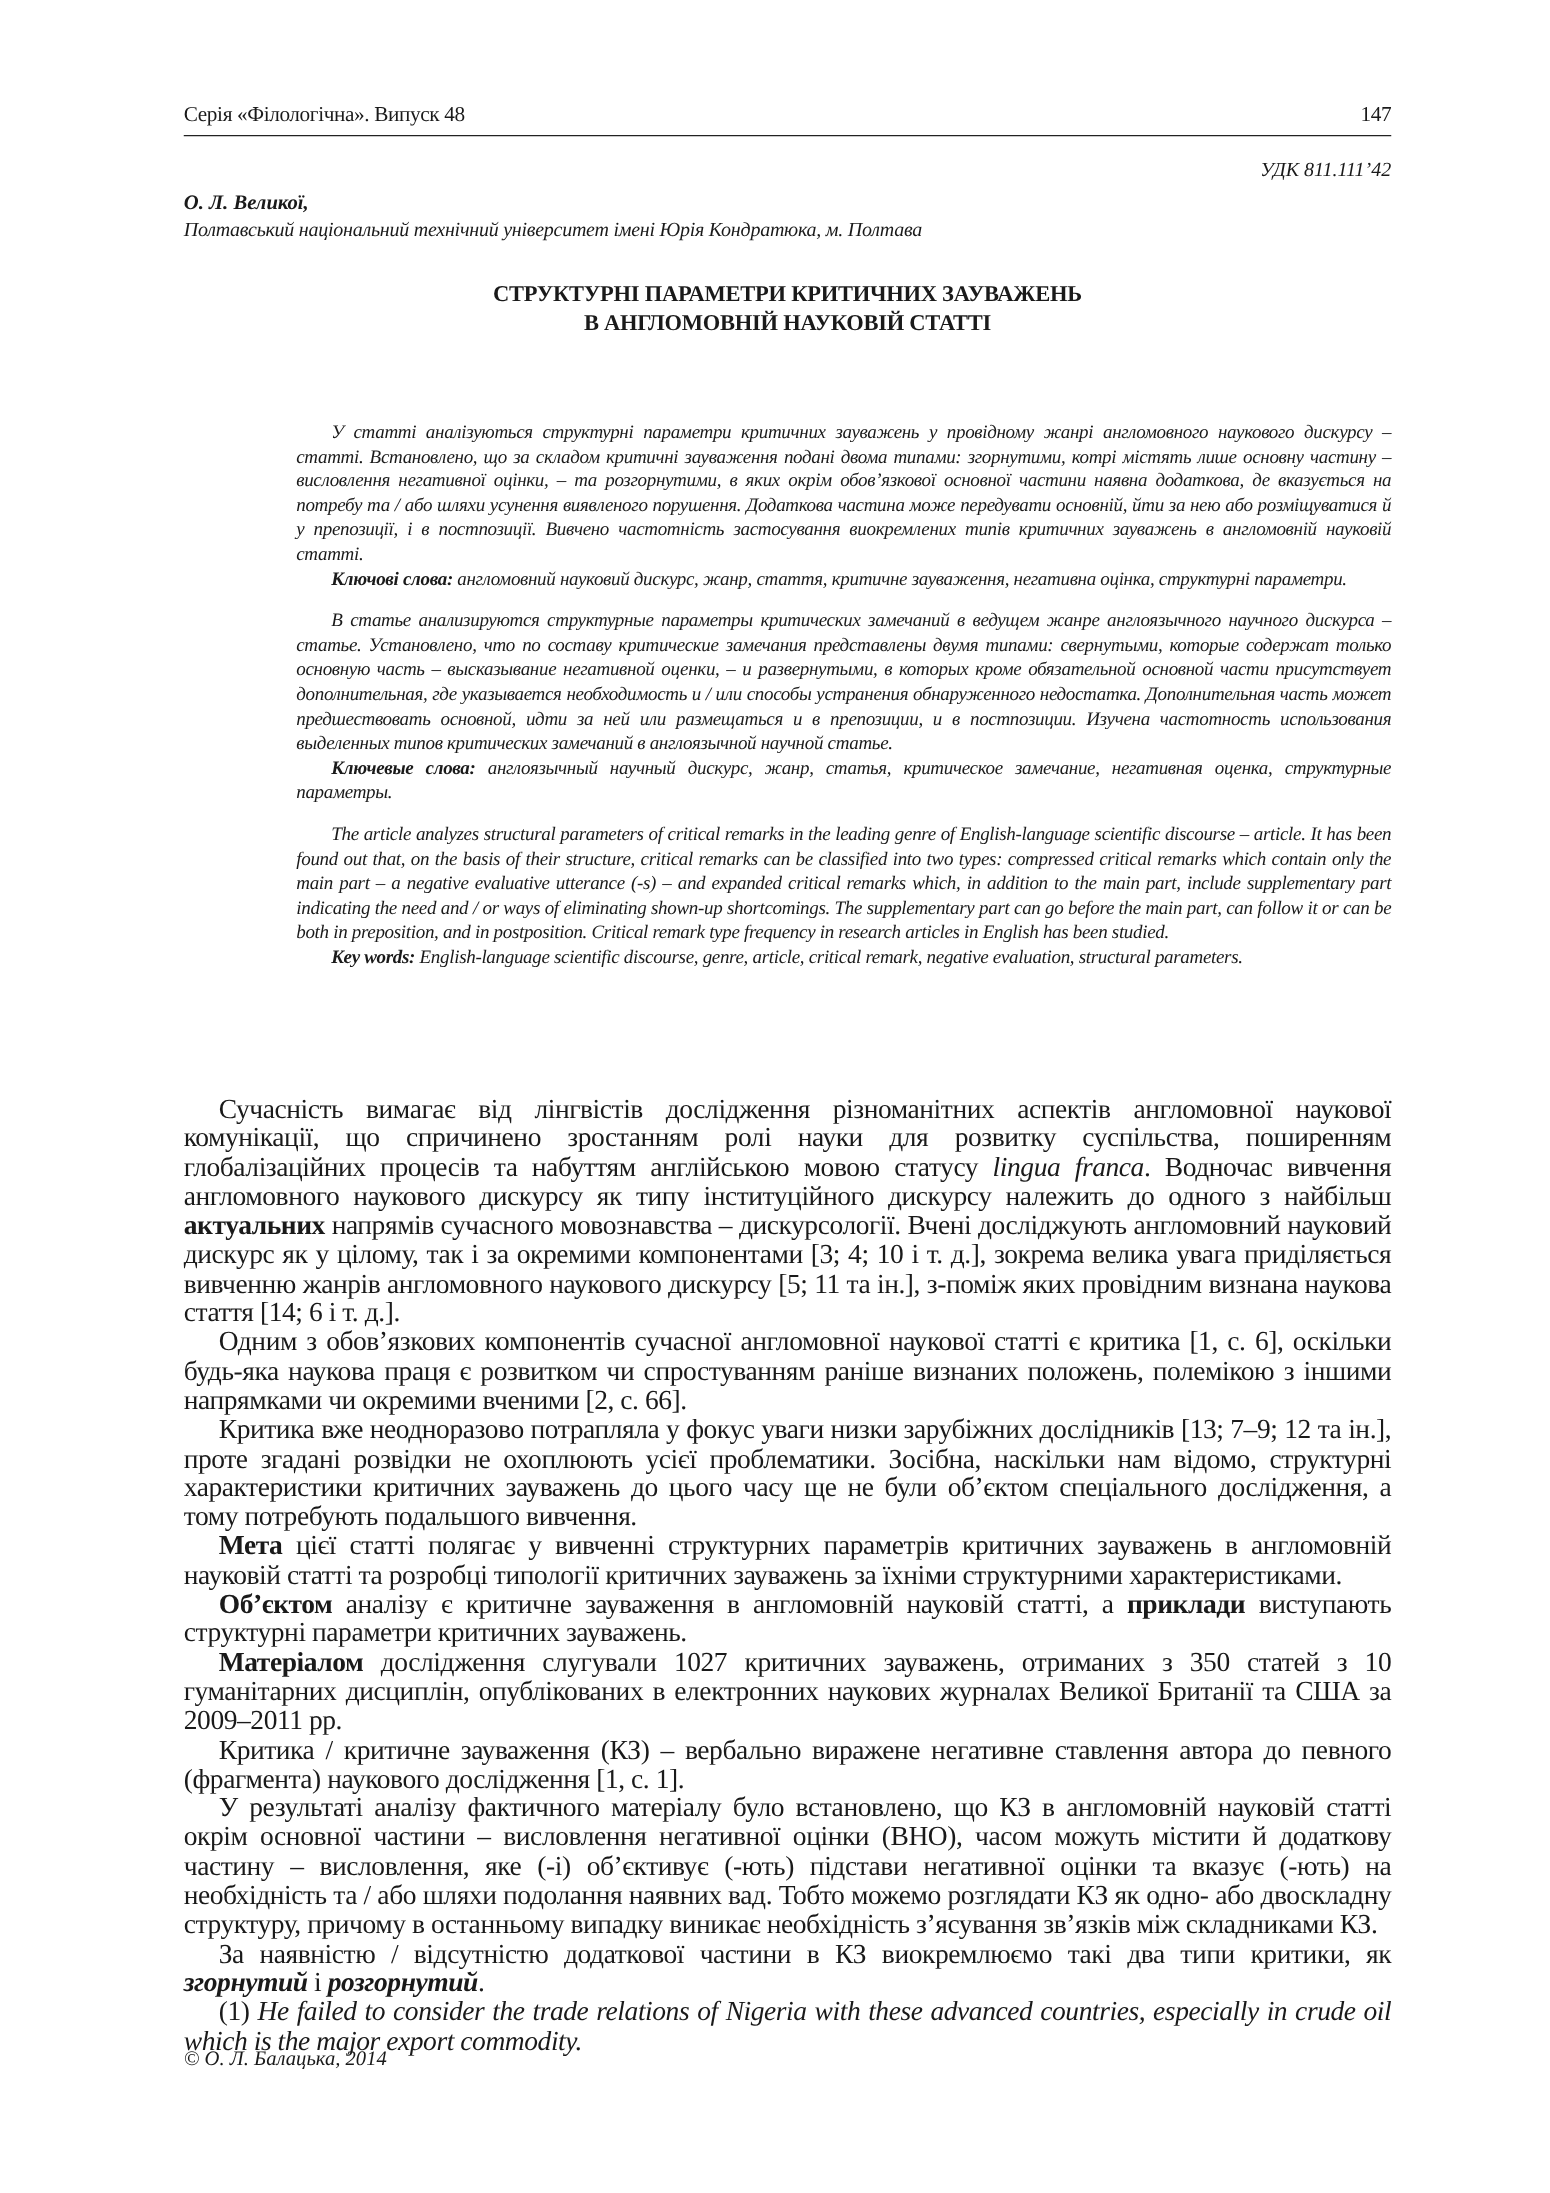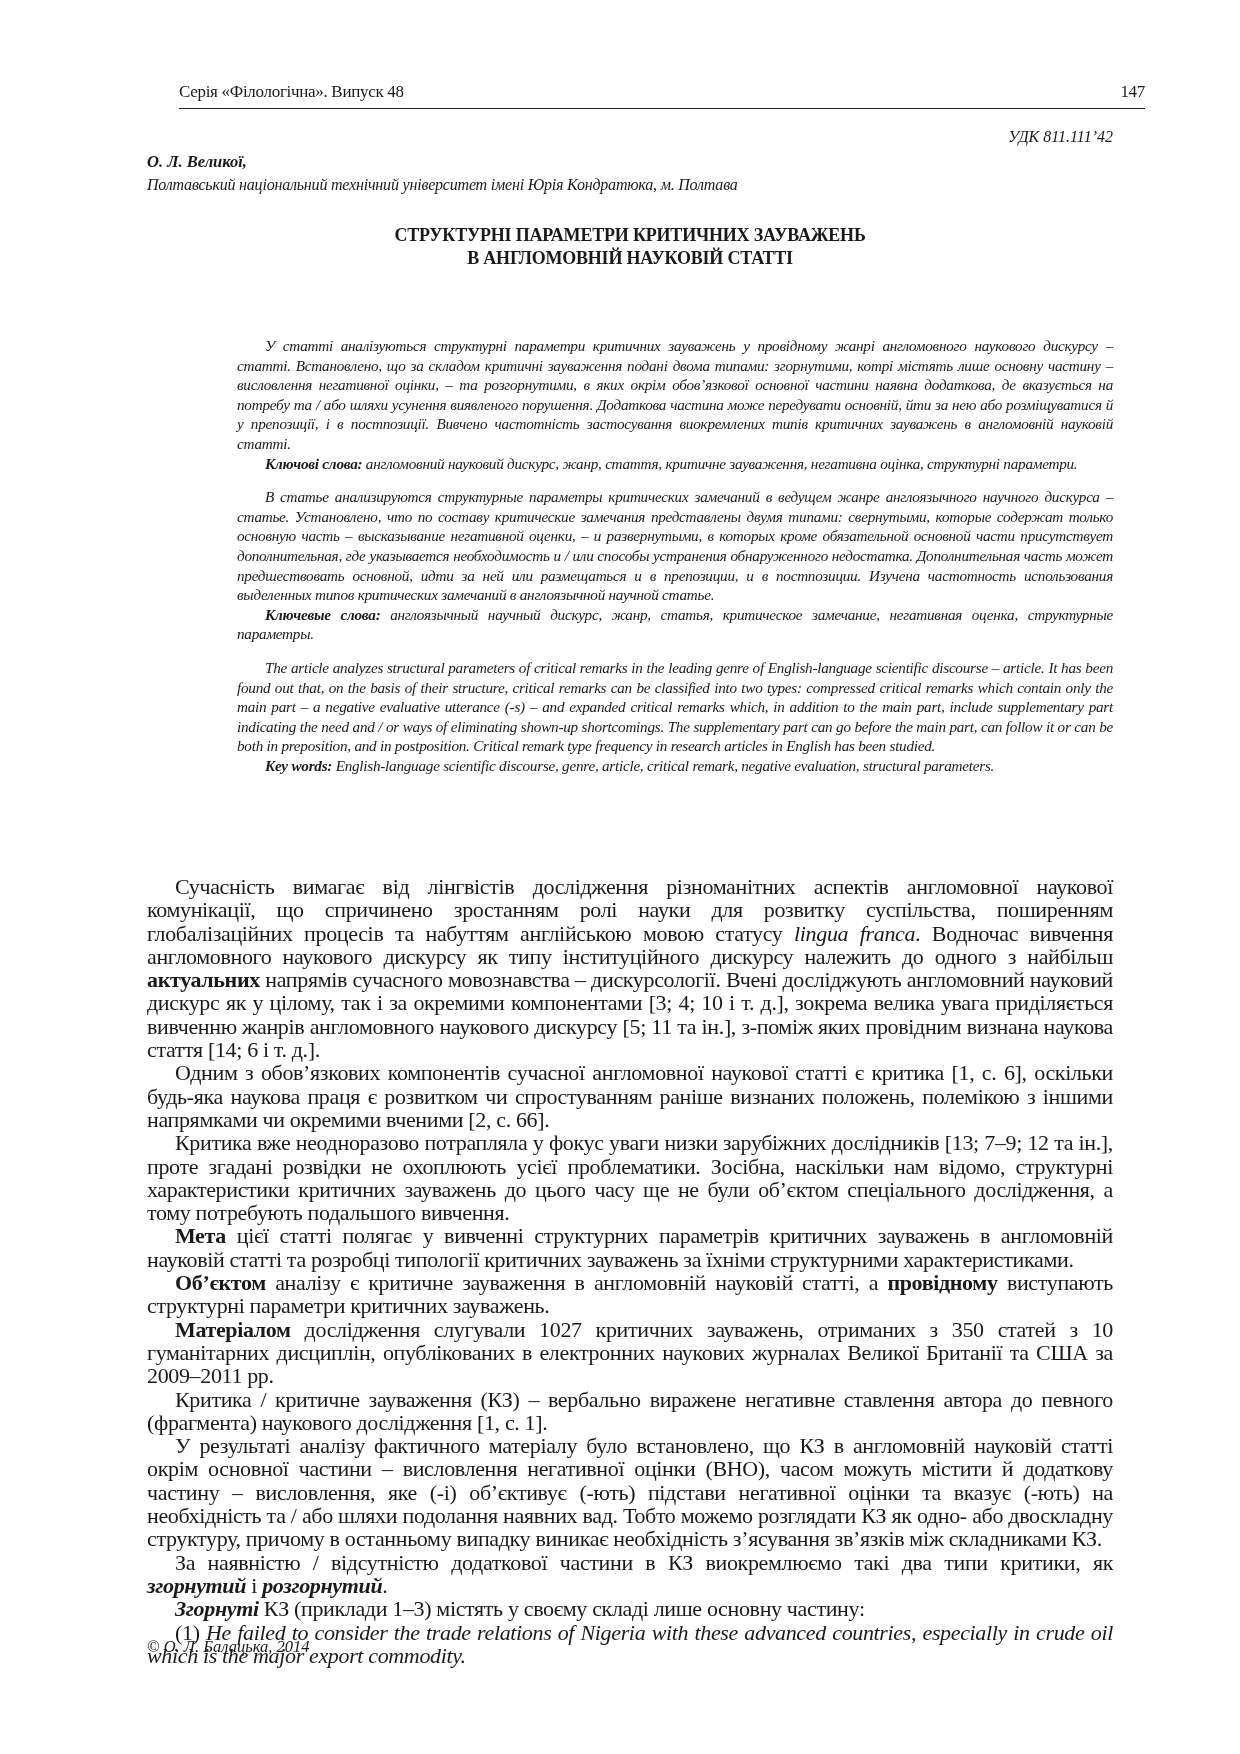--- a/index.html
+++ b/index.html
@@ -3,21 +3,21 @@
 <meta charset="utf-8">
 <style>
   html, body { margin: 0; padding: 0; background: #ffffff; }
   body {
     width: 1240px; height: 1754px; position: relative; overflow: hidden;
     font-family: "Liberation Serif", "DejaVu Serif", serif; color: #1a1a1a;
   }
   .page { position: absolute; left: 147px; top: 0; width: 966px; }
   .running-head {
     position: absolute; top: 78px; left: 0; width: 966px; height: 30px;
-    border-bottom: 1.5px solid #222; font-size: 17px; letter-spacing: -0.3px; margin-left: 32px;
+    border-bottom: 1.5px solid #222; font-size: 17px; letter-spacing: -0.3px;
   }
   .running-head .series { position: absolute; left: 0; top: 4px; }
   .running-head .pageno { position: absolute; right: 0; top: 4px; }
   .udc { position: absolute; top: 128px; right: 0; font-style: italic; font-size: 16px; margin-left: 46px; }
   .author { position: absolute; top: 152px; left: 0; font-style: italic; font-weight: bold; font-size: 16.5px; }
   .affil { position: absolute; top: 176px; left: 0; font-style: italic; font-size: 16px; letter-spacing: -0.2px; }
   .title {
     position: absolute; top: 224px; left: 0; width: 966px; text-align: center;
     font-weight: bold; font-size: 18px; line-height: 23px; letter-spacing: -0.2px;
   }
@@ -59,23 +59,22 @@
     <div class="gap"></div>
     <p>The article analyzes structural parameters of critical remarks in the leading genre of English-language scientific discourse – article. It has been found out that, on the basis of their structure, critical remarks can be classified into two types: compressed critical remarks which contain only the main part – a negative evaluative utterance (-s) – and expanded critical remarks which, in addition to the main part, include supplementary part indicating the need and / or ways of eliminating shown-up shortcomings. The supplementary part can go before the main part, can follow it or can be both in preposition, and in postposition. Critical remark type frequency in research articles in English has been studied.</p>
     <p><b>Key words:</b> <span>English-language scientific discourse, genre, article, critical remark, negative evaluation, structural parameters.</span></p>
   </div>
 
   <div class="body-text">
     <p><span>Сучасність вимагає від лінгвістів дослідження різноманітних аспектів англомовної наукової комунікації, що спричинено зростанням ролі науки для розвитку суспільства, поширенням глобалізаційних процесів та набуттям англійською мовою статусу </span><i>lingua franca</i><span>. Водночас вивчення англомовного наукового дискурсу як типу інституційного дискурсу належить до одного з найбільш </span><b>актуальних</b><span> напрямів сучасного мовознавства – дискурсології. Вчені досліджують англомовний науковий дискурс як у цілому, так і за окремими компонентами [3; 4; 10 і т. д.], зокрема велика увага приділяється вивченню жанрів англомовного наукового дискурсу [5; 11 та ін.], з-поміж яких провідним визнана наукова стаття [14; 6 і т. д.].</span></p>
     <p>Одним з обов’язкових компонентів сучасної англомовної наукової статті є критика [1, с. 6], оскільки будь-яка наукова праця є розвитком чи спростуванням раніше визнаних положень, полемікою з іншими напрямками чи окремими вченими [2, с. 66].</p>
     <p>Критика вже неодноразово потрапляла у фокус уваги низки зарубіжних дослідників [13; 7–9; 12 та ін.], проте згадані розвідки не охоплюють усієї проблематики. Зосібна, наскільки нам відомо, структурні характеристики критичних зауважень до цього часу ще не були об’єктом спеціального дослідження, а тому потребують подальшого вивчення.</p>
     <p><b>Мета</b><span> цієї статті полягає у вивченні структурних параметрів критичних зауважень в англомовній науковій статті та розробці типології критичних зауважень за їхніми структурними характеристиками.</span></p>
-    <p><b>Об’єктом</b><span> аналізу є критичне зауваження в англомовній науковій статті, а </span><b>провідному</b><span> виступають структурні параметри критичних зауважень.</span></p>
+    <p><b>Об’єктом</b><span> аналізу є критичне зауваження в англомовній науковій статті, а </span><b>приклади</b><span> виступають структурні параметри критичних зауважень.</span></p>
     <p><b>Матеріалом</b><span> дослідження слугували 1027 критичних зауважень, отриманих з 350 статей з 10 гуманітарних дисциплін, опублікованих в електронних наукових журналах Великої Британії та США за 2009–2011 рр.</span></p>
     <p>Критика / критичне зауваження (КЗ) – вербально виражене негативне ставлення автора до певного (фрагмента) наукового дослідження [1, с. 1].</p>
     <p>У результаті аналізу фактичного матеріалу було встановлено, що КЗ в англомовній науковій статті окрім основної частини – висловлення негативної оцінки (ВНО), часом можуть містити й додаткову частину – висловлення, яке (-і) об’єктивує (-ють) підстави негативної оцінки та вказує (-ють) на необхідність та / або шляхи подолання наявних вад. Тобто можемо розглядати КЗ як одно- або двоскладну структуру, причому в останньому випадку виникає необхідність з’ясування зв’язків між складниками КЗ.</p>
     <p><span>За наявністю / відсутністю додаткової частини в КЗ виокремлюємо такі два типи критики, як </span><b><i>згорнутий</i></b><span> і </span><b><i>розгорнутий</i></b><span>.</span></p>
-    <p><b><i>Згорнуті</i></b><span> КЗ (приклади 1–3) містять у своєму складі лише основну частину:</span></p>
     <p><span>(1) </span><i>He failed to consider the trade relations of Nigeria with these advanced countries, especially in crude oil which is the major export commodity.</i></p>
   </div>
 
   <div class="copyright">© О. Л. Балацька, 2014</div>
 </div>
 
 </body></html>

